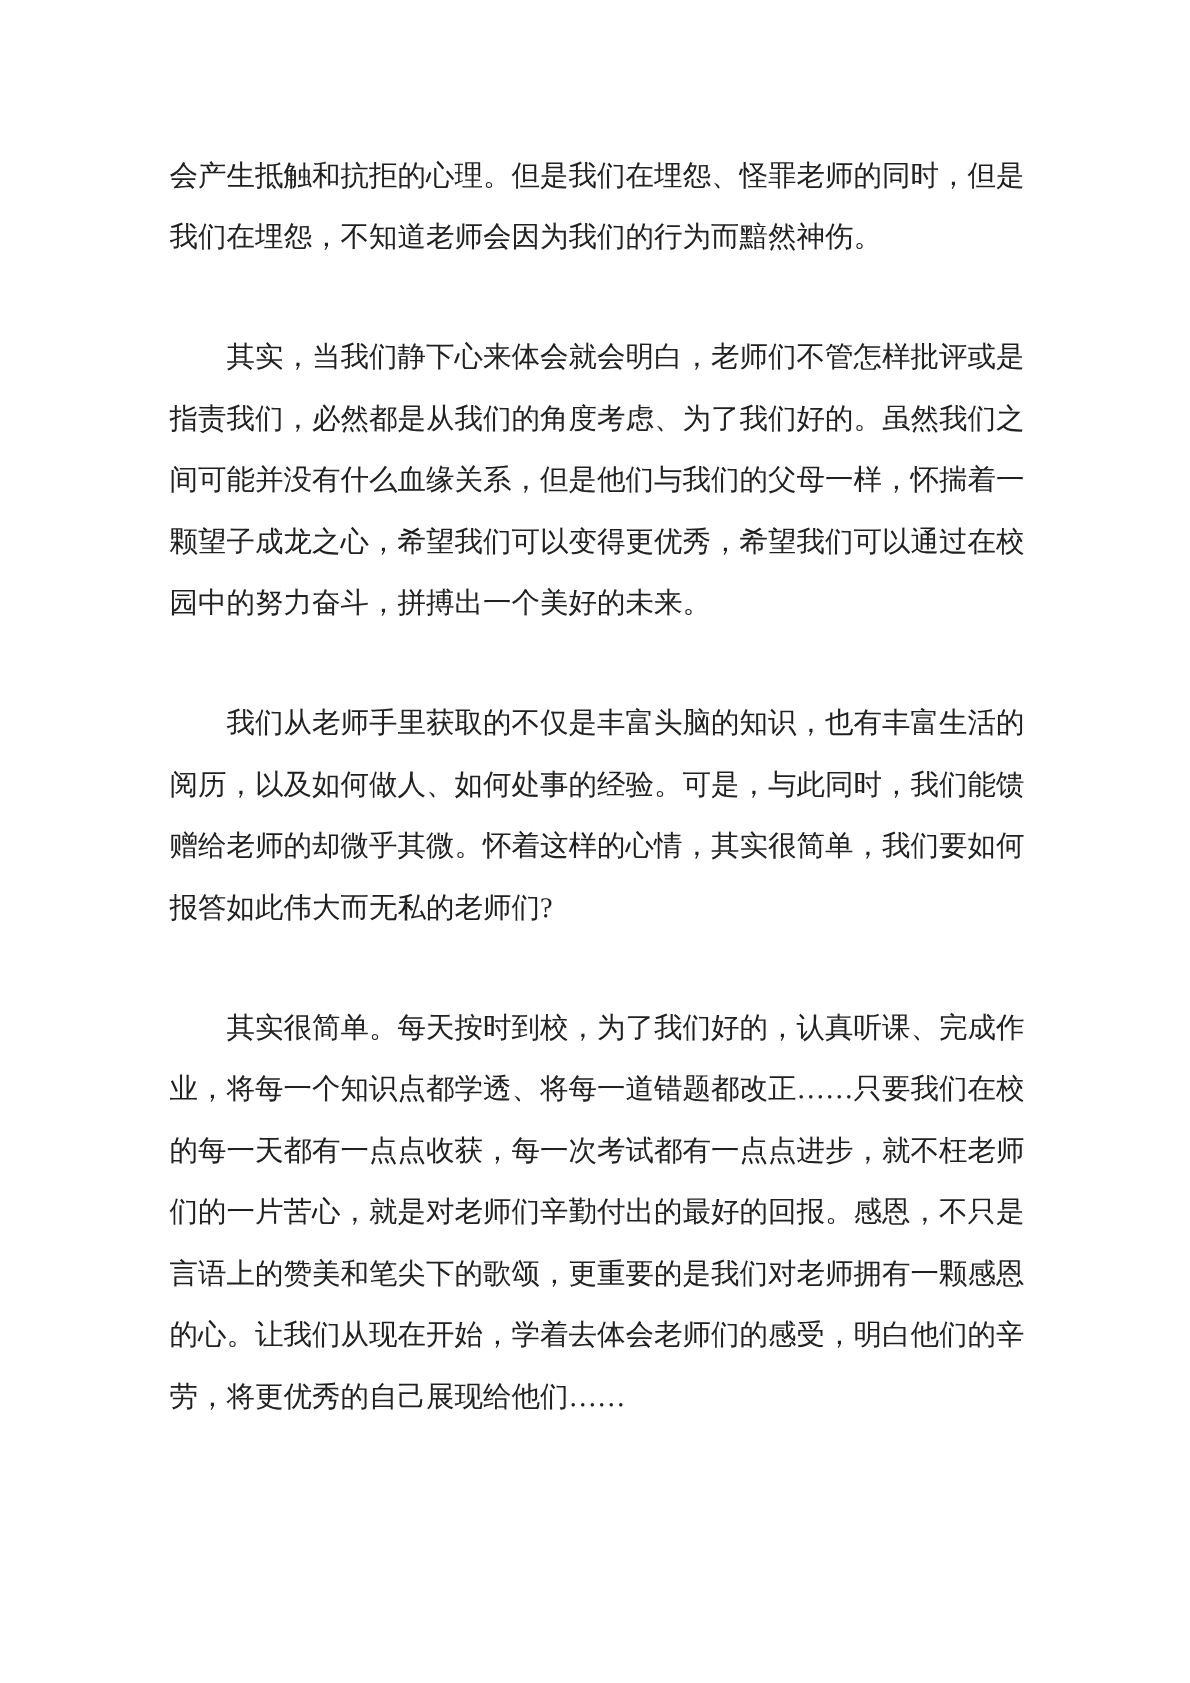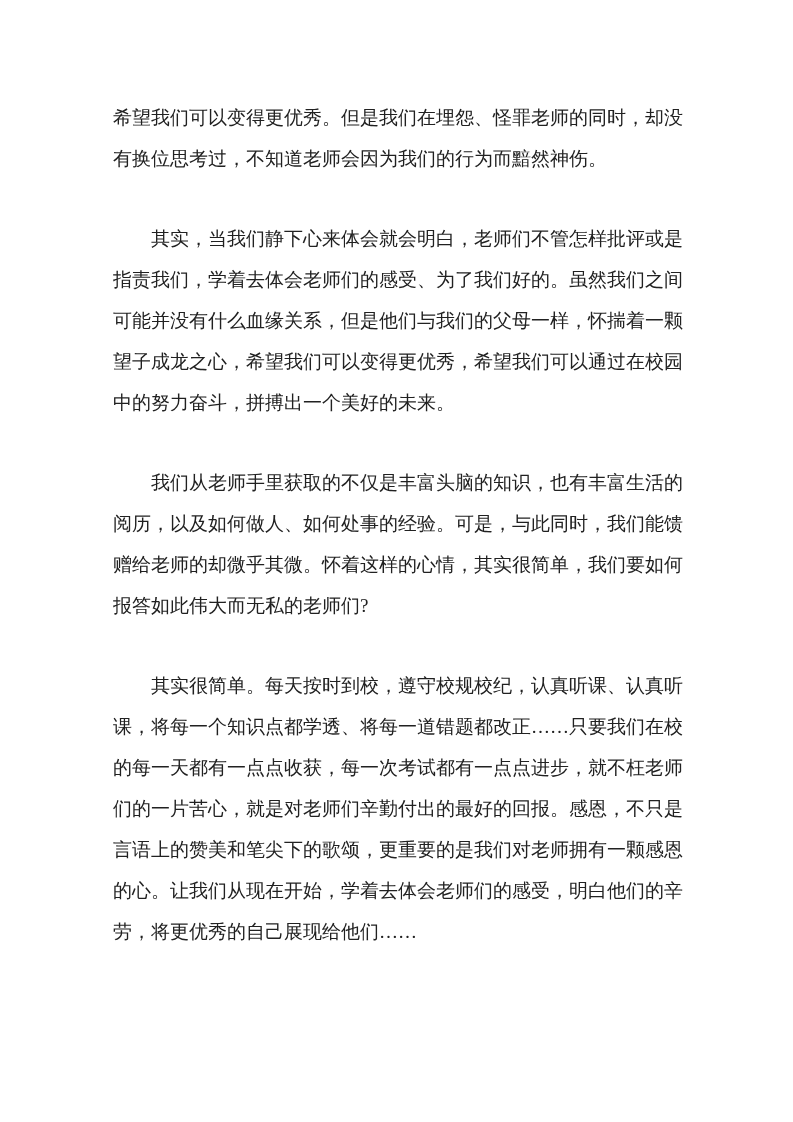--- a/index.html
+++ b/index.html
@@ -32,17 +32,17 @@
     word-break: break-all;
   }
   .page p.indented {
     text-indent: 2em;
   }
 </style>
 </head>
 <body>
 
 <div class="page">
-  <p>希望我们可以变得更优秀。但是我们在埋怨、怪罪老师的同时，却没有换位思考过，不知道老师会因为我们的行为而黯然神伤。</p>
-  <p class="indented">其实，当我们静下心来体会就会明白，老师们不管怎样批评或是指责我们，学着去体会老师们的感受、为了我们好的。虽然我们之间可能并没有什么血缘关系，但是他们与我们的父母一样，怀揣着一颗望子成龙之心，希望我们可以变得更优秀，希望我们可以通过在校园中的努力奋斗，拼搏出一个美好的未来。</p>
+  <p>会产生抵触和抗拒的心理。但是我们在埋怨、怪罪老师的同时，但是我们在埋怨，不知道老师会因为我们的行为而黯然神伤。</p>
+  <p class="indented">其实，当我们静下心来体会就会明白，老师们不管怎样批评或是指责我们，必然都是从我们的角度考虑、为了我们好的。虽然我们之间可能并没有什么血缘关系，但是他们与我们的父母一样，怀揣着一颗望子成龙之心，希望我们可以变得更优秀，希望我们可以通过在校园中的努力奋斗，拼搏出一个美好的未来。</p>
   <p class="indented">我们从老师手里获取的不仅是丰富头脑的知识，也有丰富生活的阅历，以及如何做人、如何处事的经验。可是，与此同时，我们能馈赠给老师的却微乎其微。怀着这样的心情，其实很简单，我们要如何报答如此伟大而无私的老师们?</p>
-  <p class="indented">其实很简单。每天按时到校，遵守校规校纪，认真听课、认真听课，将每一个知识点都学透、将每一道错题都改正……只要我们在校的每一天都有一点点收获，每一次考试都有一点点进步，就不枉老师们的一片苦心，就是对老师们辛勤付出的最好的回报。感恩，不只是言语上的赞美和笔尖下的歌颂，更重要的是我们对老师拥有一颗感恩的心。让我们从现在开始，学着去体会老师们的感受，明白他们的辛劳，将更优秀的自己展现给他们……</p>
+  <p class="indented">其实很简单。每天按时到校，为了我们好的，认真听课、完成作业，将每一个知识点都学透、将每一道错题都改正……只要我们在校的每一天都有一点点收获，每一次考试都有一点点进步，就不枉老师们的一片苦心，就是对老师们辛勤付出的最好的回报。感恩，不只是言语上的赞美和笔尖下的歌颂，更重要的是我们对老师拥有一颗感恩的心。让我们从现在开始，学着去体会老师们的感受，明白他们的辛劳，将更优秀的自己展现给他们……</p>
 </div>
 
 </body></html>

